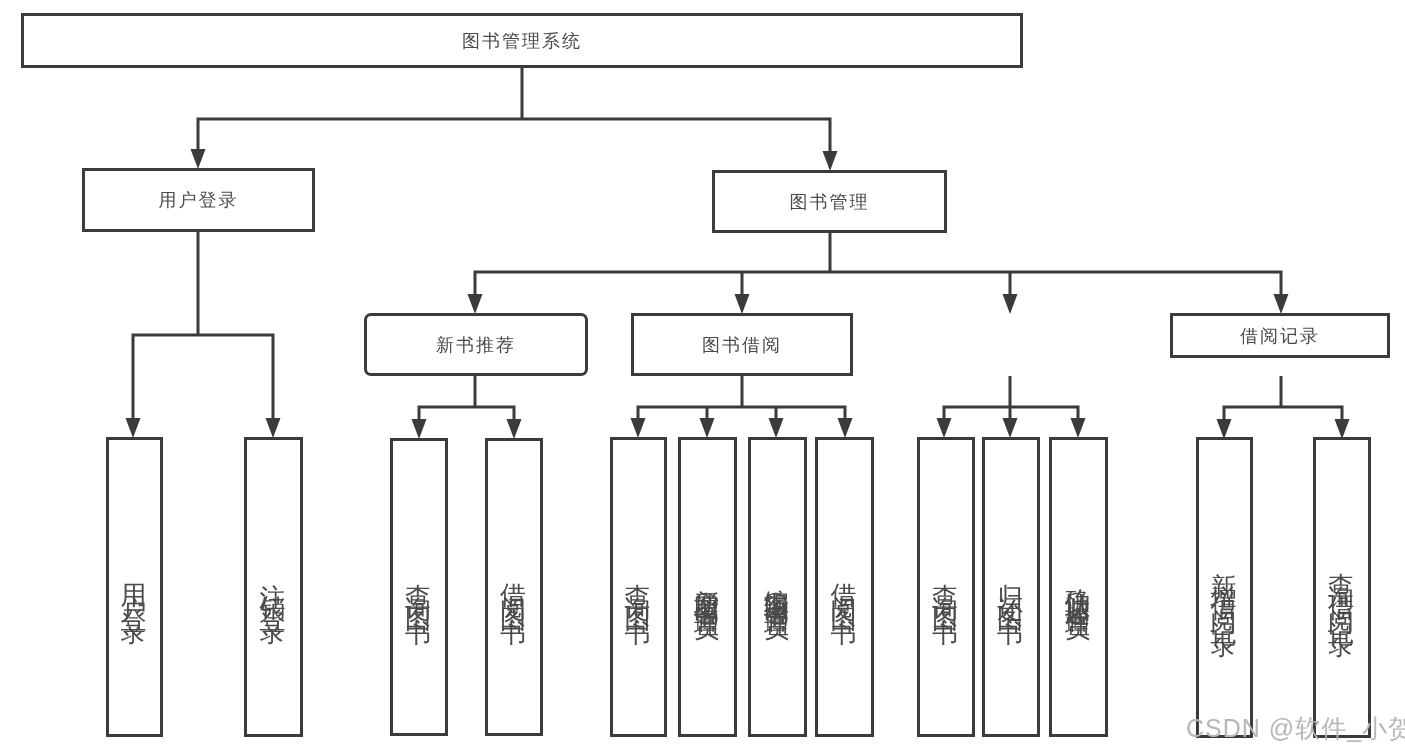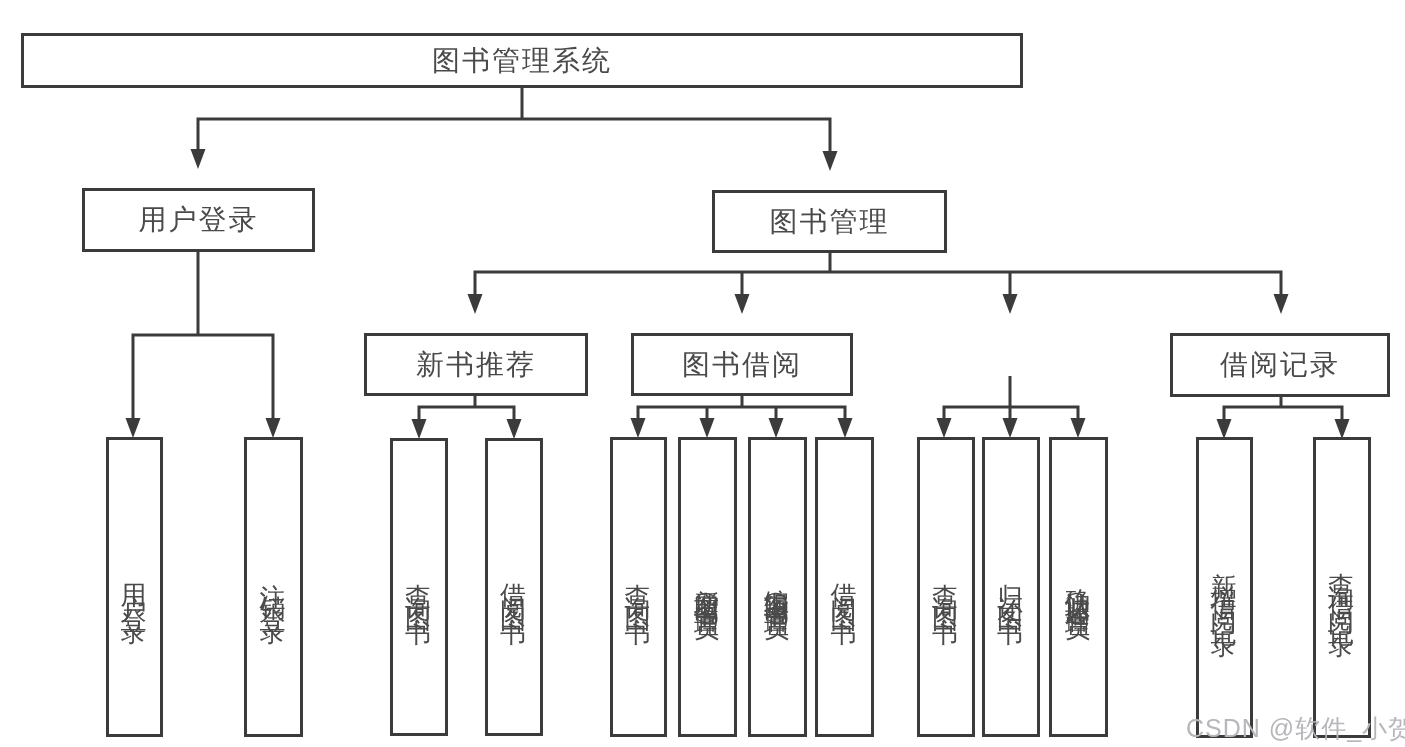--- a/index.html
+++ b/index.html
@@ -7,34 +7,34 @@
     position:relative;width:1405px;height:747px;background:#ffffff;
     font-family:"Liberation Sans", sans-serif;overflow:hidden;
   }
   .connectors{position:absolute;left:0;top:0;width:1405px;height:747px;}
   .node{
     position:absolute;box-sizing:border-box;background:#ffffff;
     border:3px solid #3b3b3b;color:#4a4a4a;
     display:flex;align-items:center;justify-content:center;
     white-space:nowrap;
   }
-  .hnode{font-size:28px;letter-spacing:2px;margin-top:20px;}
+  .hnode{font-size:18px;letter-spacing:2px;}
   .leaf{
     writing-mode:vertical-rl;text-orientation:mixed;
     font-size:26px;letter-spacing:12px;
   }
   .leaf.long{font-size:25px;letter-spacing:4px;}
   
   #root-box {left:21px;  top:13px;  width:1002px;height:55px;}
   #l1a      {left:82px;  top:168px; width:233px; height:64px;}
   #l1b      {left:712px; top:170px; width:235px; height:63px;}
-  #l2a      {left:364px; top:313px; width:224px; height:63px;}
+  #l2a      {left:364px; top:313px; width:224px; height:63px;border-radius:7px;}
   #l2b      {left:631px; top:313px; width:222px; height:63px;text-align:right;}
   #l2c      {left:899px; top:313px; width:222px; height:63px;}
-  #l2d      {left:1170px;top:313px; width:220px; height:64px;}
+  #l2d      {left:1170px;top:313px; width:220px; height:45px;}
   #leaf-a1  {left:106px; top:437px; width:57px;  height:300px;}
   #leaf-a2  {left:244px; top:437px; width:59px;  height:300px;}
   #leaf-b1  {left:390px; top:438px; width:58px;  height:298px;}
   #leaf-b2  {left:485px; top:438px; width:58px;  height:298px;}
   #leaf-c1  {left:610px; top:437px; width:57px;  height:300px;}
   #leaf-c2  {left:678px; top:437px; width:59px;  height:300px;}
   #leaf-c3  {left:748px; top:437px; width:59px;  height:300px;}
   #leaf-c4  {left:815px; top:437px; width:59px;  height:300px;}
   #leaf-d1  {left:917px; top:437px; width:58px;  height:300px;}
   #leaf-d2  {left:982px; top:437px; width:58px;  height:300px;}

